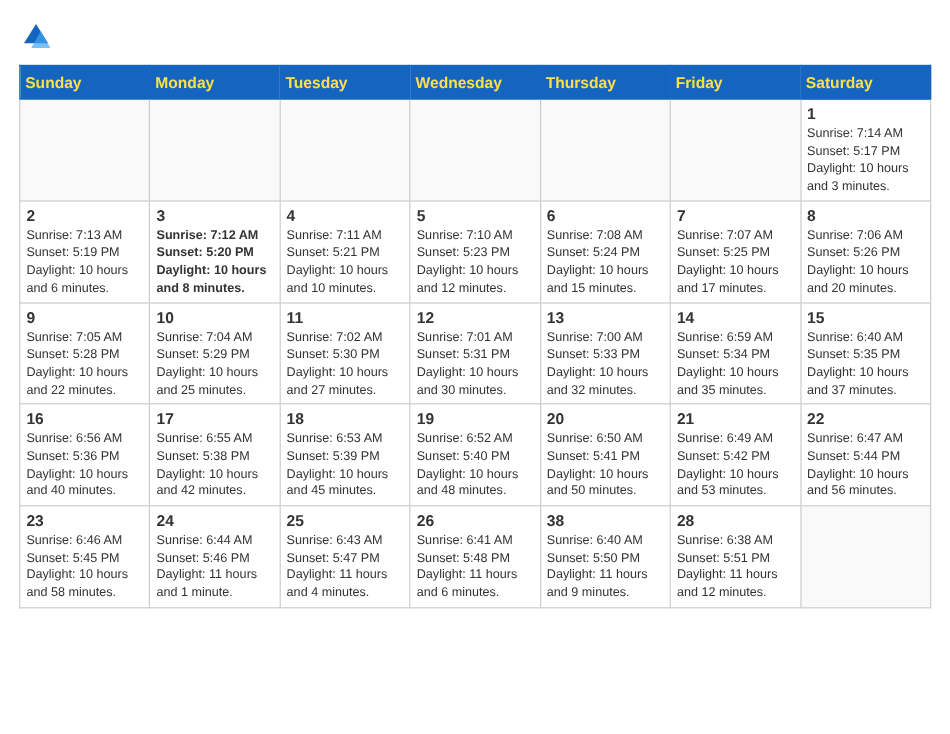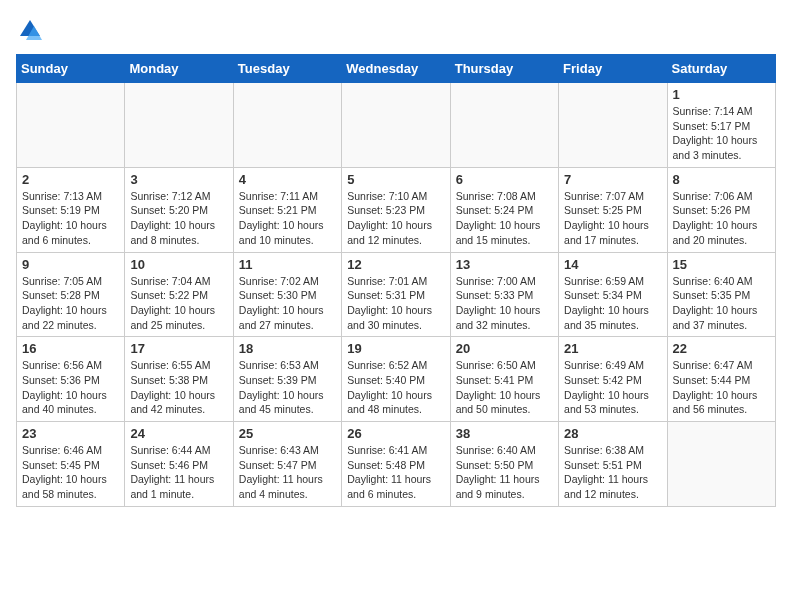--- a/index.html
+++ b/index.html
@@ -44,21 +44,21 @@
       font-size: 16px;
       color: #444;
     }
     .calendar {
       width: 100%;
       border-collapse: collapse;
       border: 1px solid #ccc;
     }
     .calendar th {
       background-color: #1565c0;
-      color: #ffffff;
+      color: #fde047;
       font-size: 13px;
       font-weight: bold;
       padding: 6px 4px;
       text-align: left;
       border: 1px solid #1565c0;
     }
     .calendar td {
       border: 1px solid #ccc;
       vertical-align: top;
       padding: 4px 5px;
@@ -126,21 +126,21 @@
       <tr>
         <td>
           <span class="day-num">2</span>
           <div style="white-space: pre-line; line-height: 1.4;">Sunrise: 7:13 AM
 Sunset: 5:19 PM
 Daylight: 10 hours
 and 6 minutes.</div>
         </td>
         <td>
           <span class="day-num">3</span>
-          <div style="white-space: pre-line; line-height: 1.4;">Sunrise: 7:12 AM
+          <div style="white-space: pre-line; line-height: 1.4; font-weight: bold;">Sunrise: 7:12 AM
 Sunset: 5:20 PM
 Daylight: 10 hours
 and 8 minutes.</div>
         </td>
         <td>
           <span class="day-num">4</span>
           <div style="white-space: pre-line; line-height: 1.4;">Sunrise: 7:11 AM
 Sunset: 5:21 PM
 Daylight: 10 hours
 and 10 minutes.</div>
@@ -178,21 +178,21 @@
         <td>
           <span class="day-num">9</span>
           <div style="white-space: pre-line; line-height: 1.4;">Sunrise: 7:05 AM
 Sunset: 5:28 PM
 Daylight: 10 hours
 and 22 minutes.</div>
         </td>
         <td>
           <span class="day-num">10</span>
           <div style="white-space: pre-line; line-height: 1.4;">Sunrise: 7:04 AM
-Sunset: 5:22 PM
+Sunset: 5:29 PM
 Daylight: 10 hours
 and 25 minutes.</div>
         </td>
         <td>
           <span class="day-num">11</span>
           <div style="white-space: pre-line; line-height: 1.4;">Sunrise: 7:02 AM
 Sunset: 5:30 PM
 Daylight: 10 hours
 and 27 minutes.</div>
         </td>

